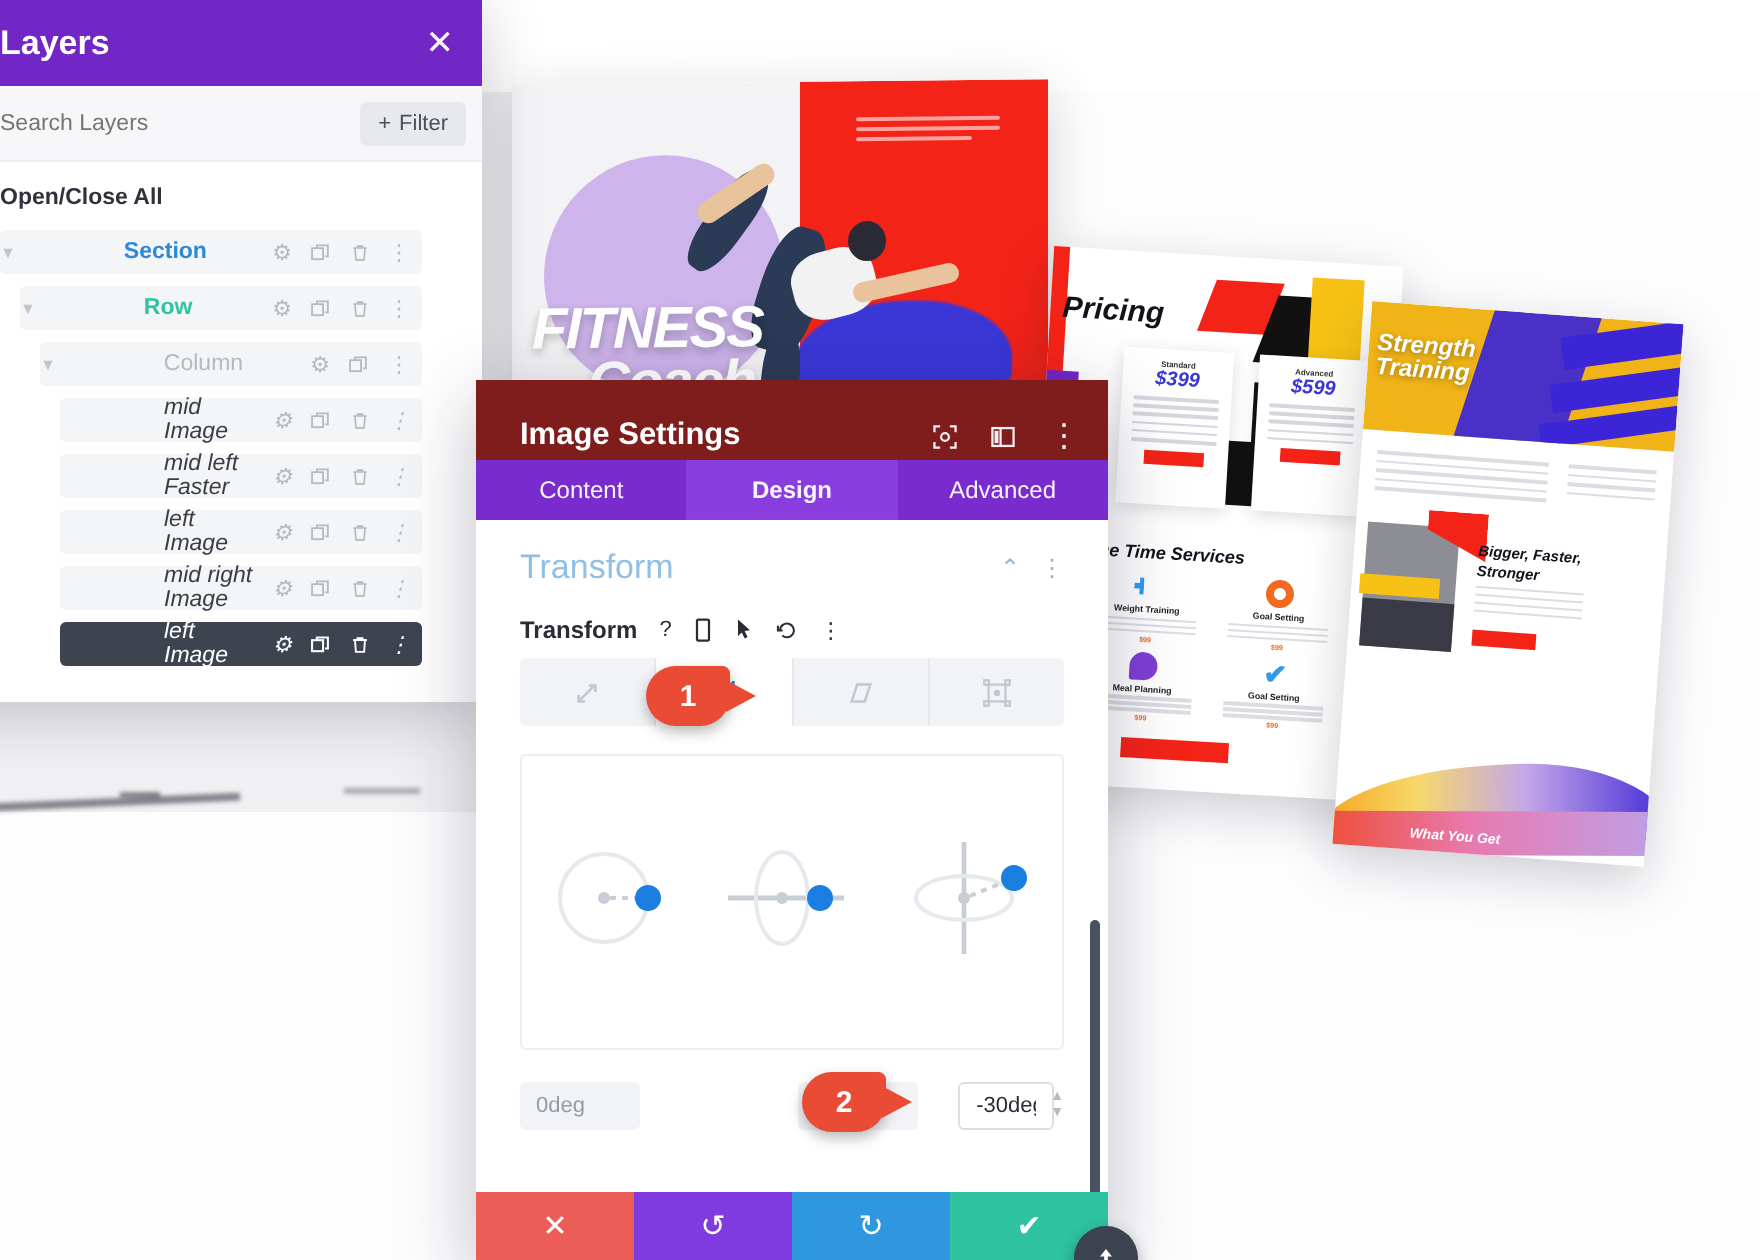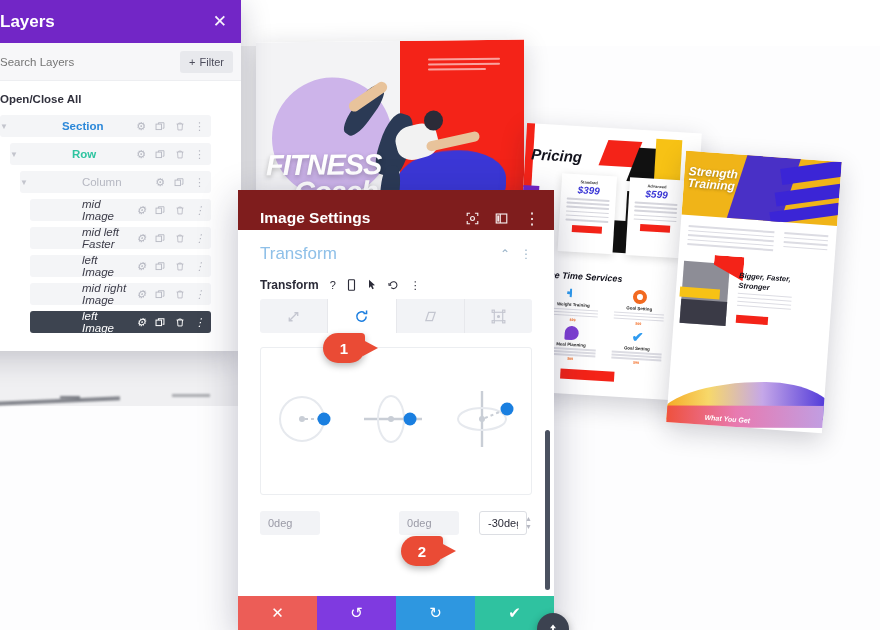--- a/index.html
+++ b/index.html
@@ -618,20 +618,25 @@
           <svg width="13" height="13" viewBox="0 0 16 16" fill="none" stroke="currentColor" stroke-width="1.4">
             <rect x="1.5" y="2.5" width="13" height="11"></rect>
               <path d="M6.5 2.5v11"></path>
               <rect x="2.8" y="4.2" width="2.4" height="7.6" fill="currentColor" stroke="none"></rect>
           </svg>
         </span>
         <span class="hic">⋮</span>
       </div>
     </div>
 
+    <div class="sm-tabs">
+      <div class="sm-tab">Content</div>
+      <div class="sm-tab active">Design</div>
+      <div class="sm-tab">Advanced</div>
+    </div>
 
     <div class="sm-content">
       <div class="sec-head">
         <div class="sec-title">Transform</div>
         <div class="sec-acts">
           <span>⌃</span>
           <span>⋮</span>
         </div>
       </div>
 

